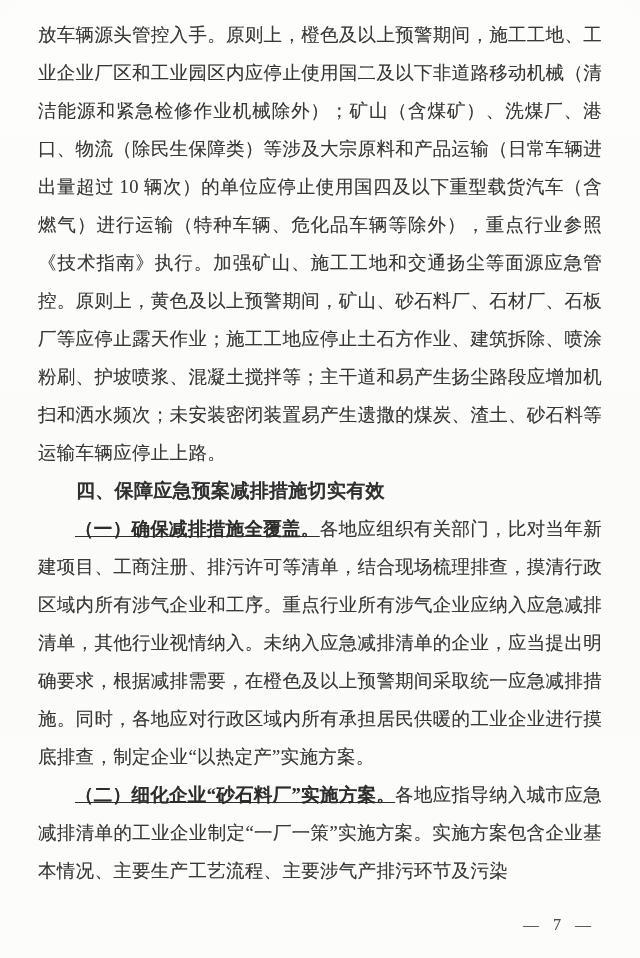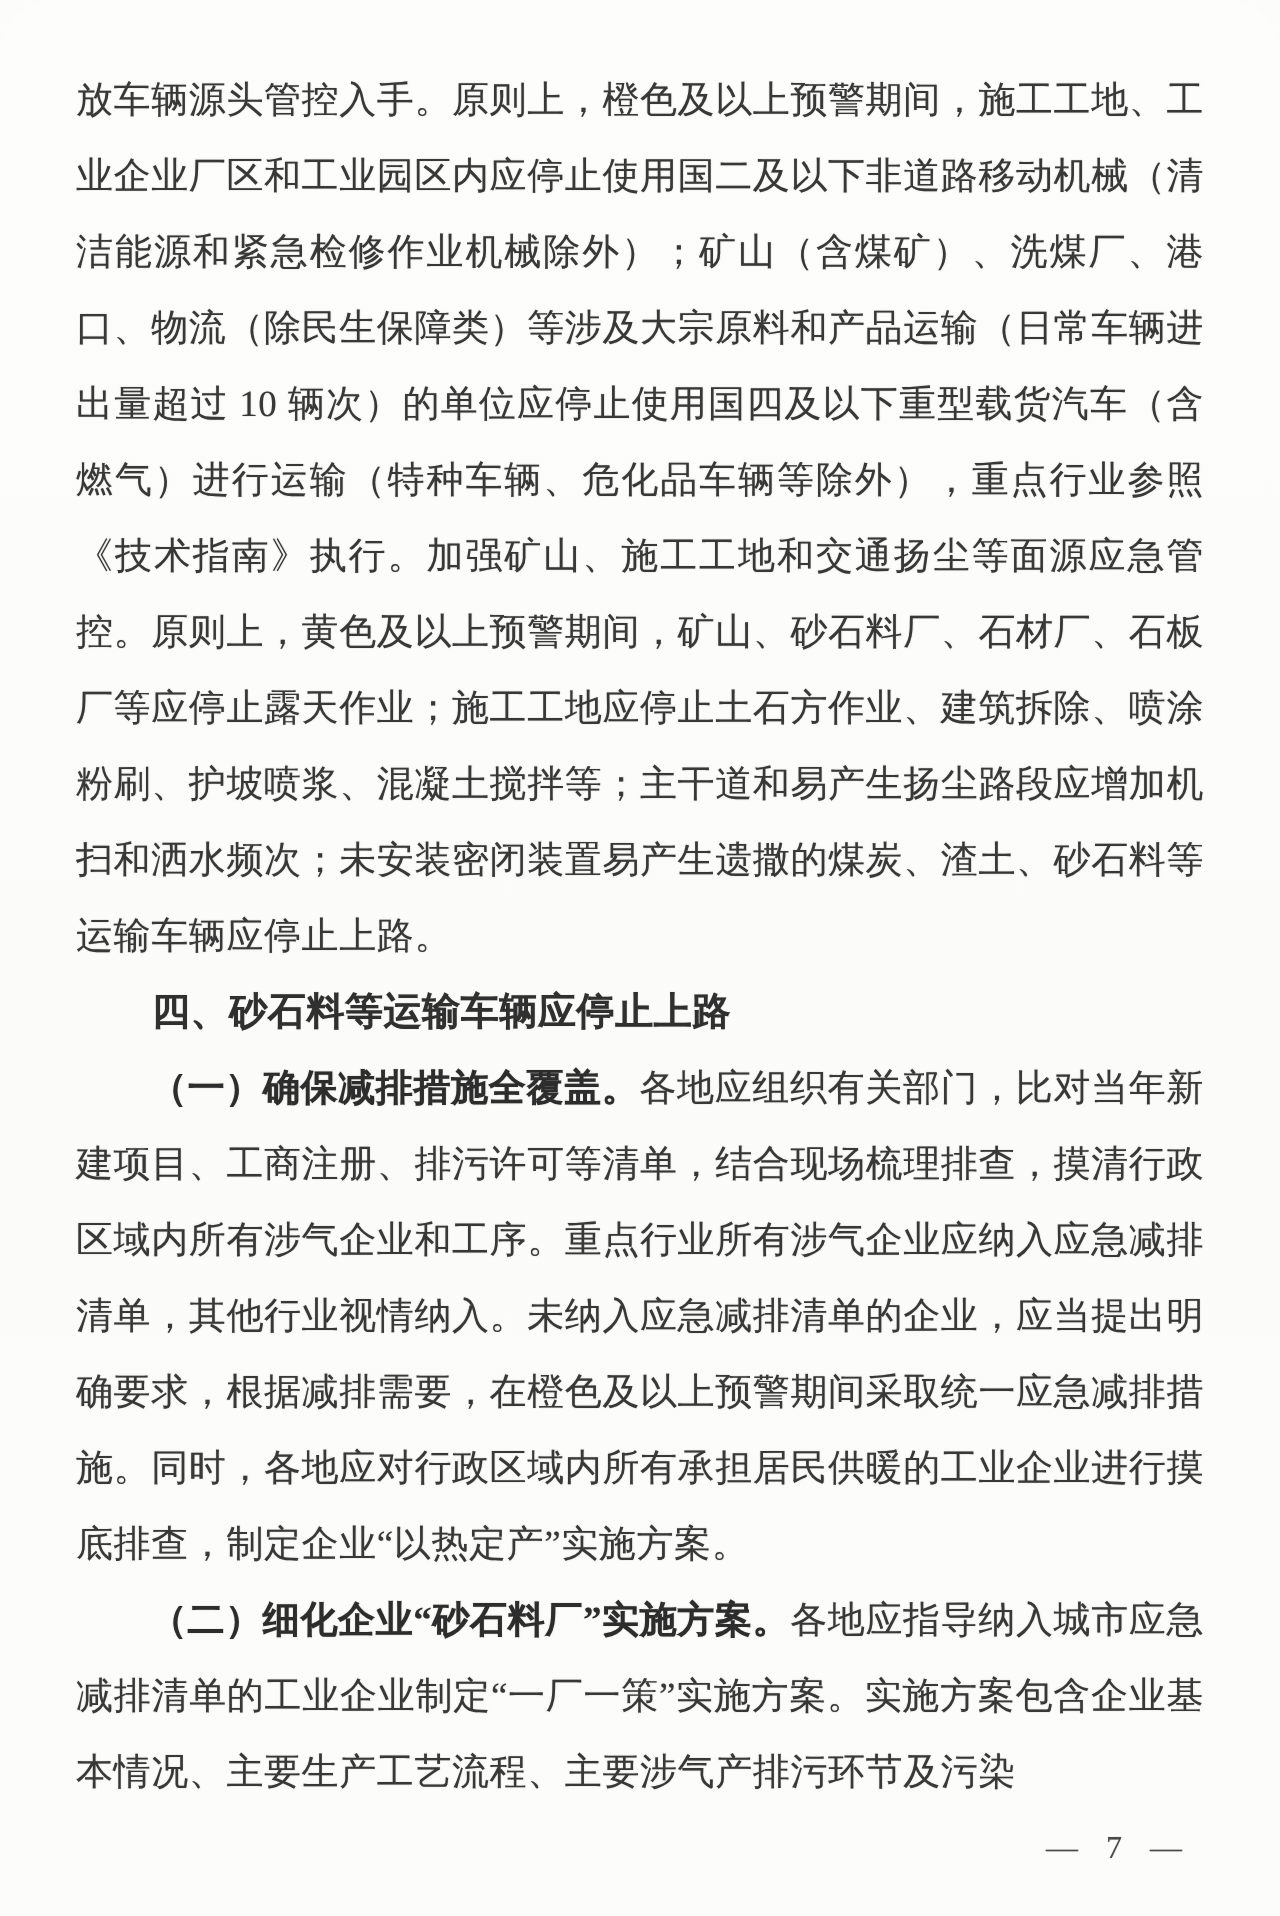--- a/index.html
+++ b/index.html
@@ -5,21 +5,21 @@
   html, body {
     margin: 0;
     padding: 0;
     background: #fcfcfa;
   }
   .page {
     position: relative;
     width: 640px;
     height: 958px;
     box-sizing: border-box;
-    padding: 32px 38px 0 38px;
+    padding: 16px 38px 0 38px;
     background: linear-gradient(180deg, #fdfdfb 0%, #fbfbf9 55%, #fcfcfa 100%);
     color: #3a3a3a;
     overflow: hidden;
     border-radius: 27px;
   }
   .body-text {
     margin: 0;
     font-family: "Liberation Serif", "DejaVu Serif", serif;
     font-size: 18.5px;
     line-height: 38px;
@@ -39,40 +39,41 @@
     font-weight: bold;
     line-height: 38px;
     letter-spacing: 0.3px;
     text-indent: 2em;
     color: #303030;
     text-shadow: 0 0 0.5px rgba(50,50,50,0.4);
   }
   .lead {
     font-weight: bold;
     color: #2d2d2d;
+    text-decoration: underline;
   }
   .page-number {
     position: absolute;
     right: 44px;
     bottom: 24px;
     font-family: "Liberation Serif", "DejaVu Serif", serif;
     font-size: 16px;
     letter-spacing: 5px;
     color: #4a4a4a;
     text-shadow: 0 0 0.5px rgba(70,70,70,0.4);
   }
 </style>
 </head>
 <body>
 
 <div class="page">
 
   <p class="body-text no-indent">放车辆源头管控入手。原则上，橙色及以上预警期间，施工工地、工业企业厂区和工业园区内应停止使用国二及以下非道路移动机械（清洁能源和紧急检修作业机械除外）；矿山（含煤矿）、洗煤厂、港口、物流（除民生保障类）等涉及大宗原料和产品运输（日常车辆进出量超过 10 辆次）的单位应停止使用国四及以下重型载货汽车（含燃气）进行运输（特种车辆、危化品车辆等除外），重点行业参照《技术指南》执行。加强矿山、施工工地和交通扬尘等面源应急管控。原则上，黄色及以上预警期间，矿山、砂石料厂、石材厂、石板厂等应停止露天作业；施工工地应停止土石方作业、建筑拆除、喷涂粉刷、护坡喷浆、混凝土搅拌等；主干道和易产生扬尘路段应增加机扫和洒水频次；未安装密闭装置易产生遗撒的煤炭、渣土、砂石料等运输车辆应停止上路。</p>
 
-  <h2 class="section-heading">四、砂石料等运输车辆应停止上路</h2>
+  <h2 class="section-heading">四、保障应急预案减排措施切实有效</h2>
 
   <p class="body-text"><span class="lead">（一）确保减排措施全覆盖。</span><span>各地应组织有关部门，比对当年新建项目、工商注册、排污许可等清单，结合现场梳理排查，摸清行政区域内所有涉气企业和工序。重点行业所有涉气企业应纳入应急减排清单，其他行业视情纳入。未纳入应急减排清单的企业，应当提出明确要求，根据减排需要，在橙色及以上预警期间采取统一应急减排措施。同时，各地应对行政区域内所有承担居民供暖的工业企业进行摸底排查，制定企业“以热定产”实施方案。</span></p>
 
   <p class="body-text"><span class="lead">（二）细化企业“砂石料厂”实施方案。</span><span>各地应指导纳入城市应急减排清单的工业企业制定“一厂一策”实施方案。实施方案包含企业基本情况、主要生产工艺流程、主要涉气产排污环节及污染</span></p>
 
   <div class="page-number">— 7 —</div>
 
 </div>
 
 </body></html>

